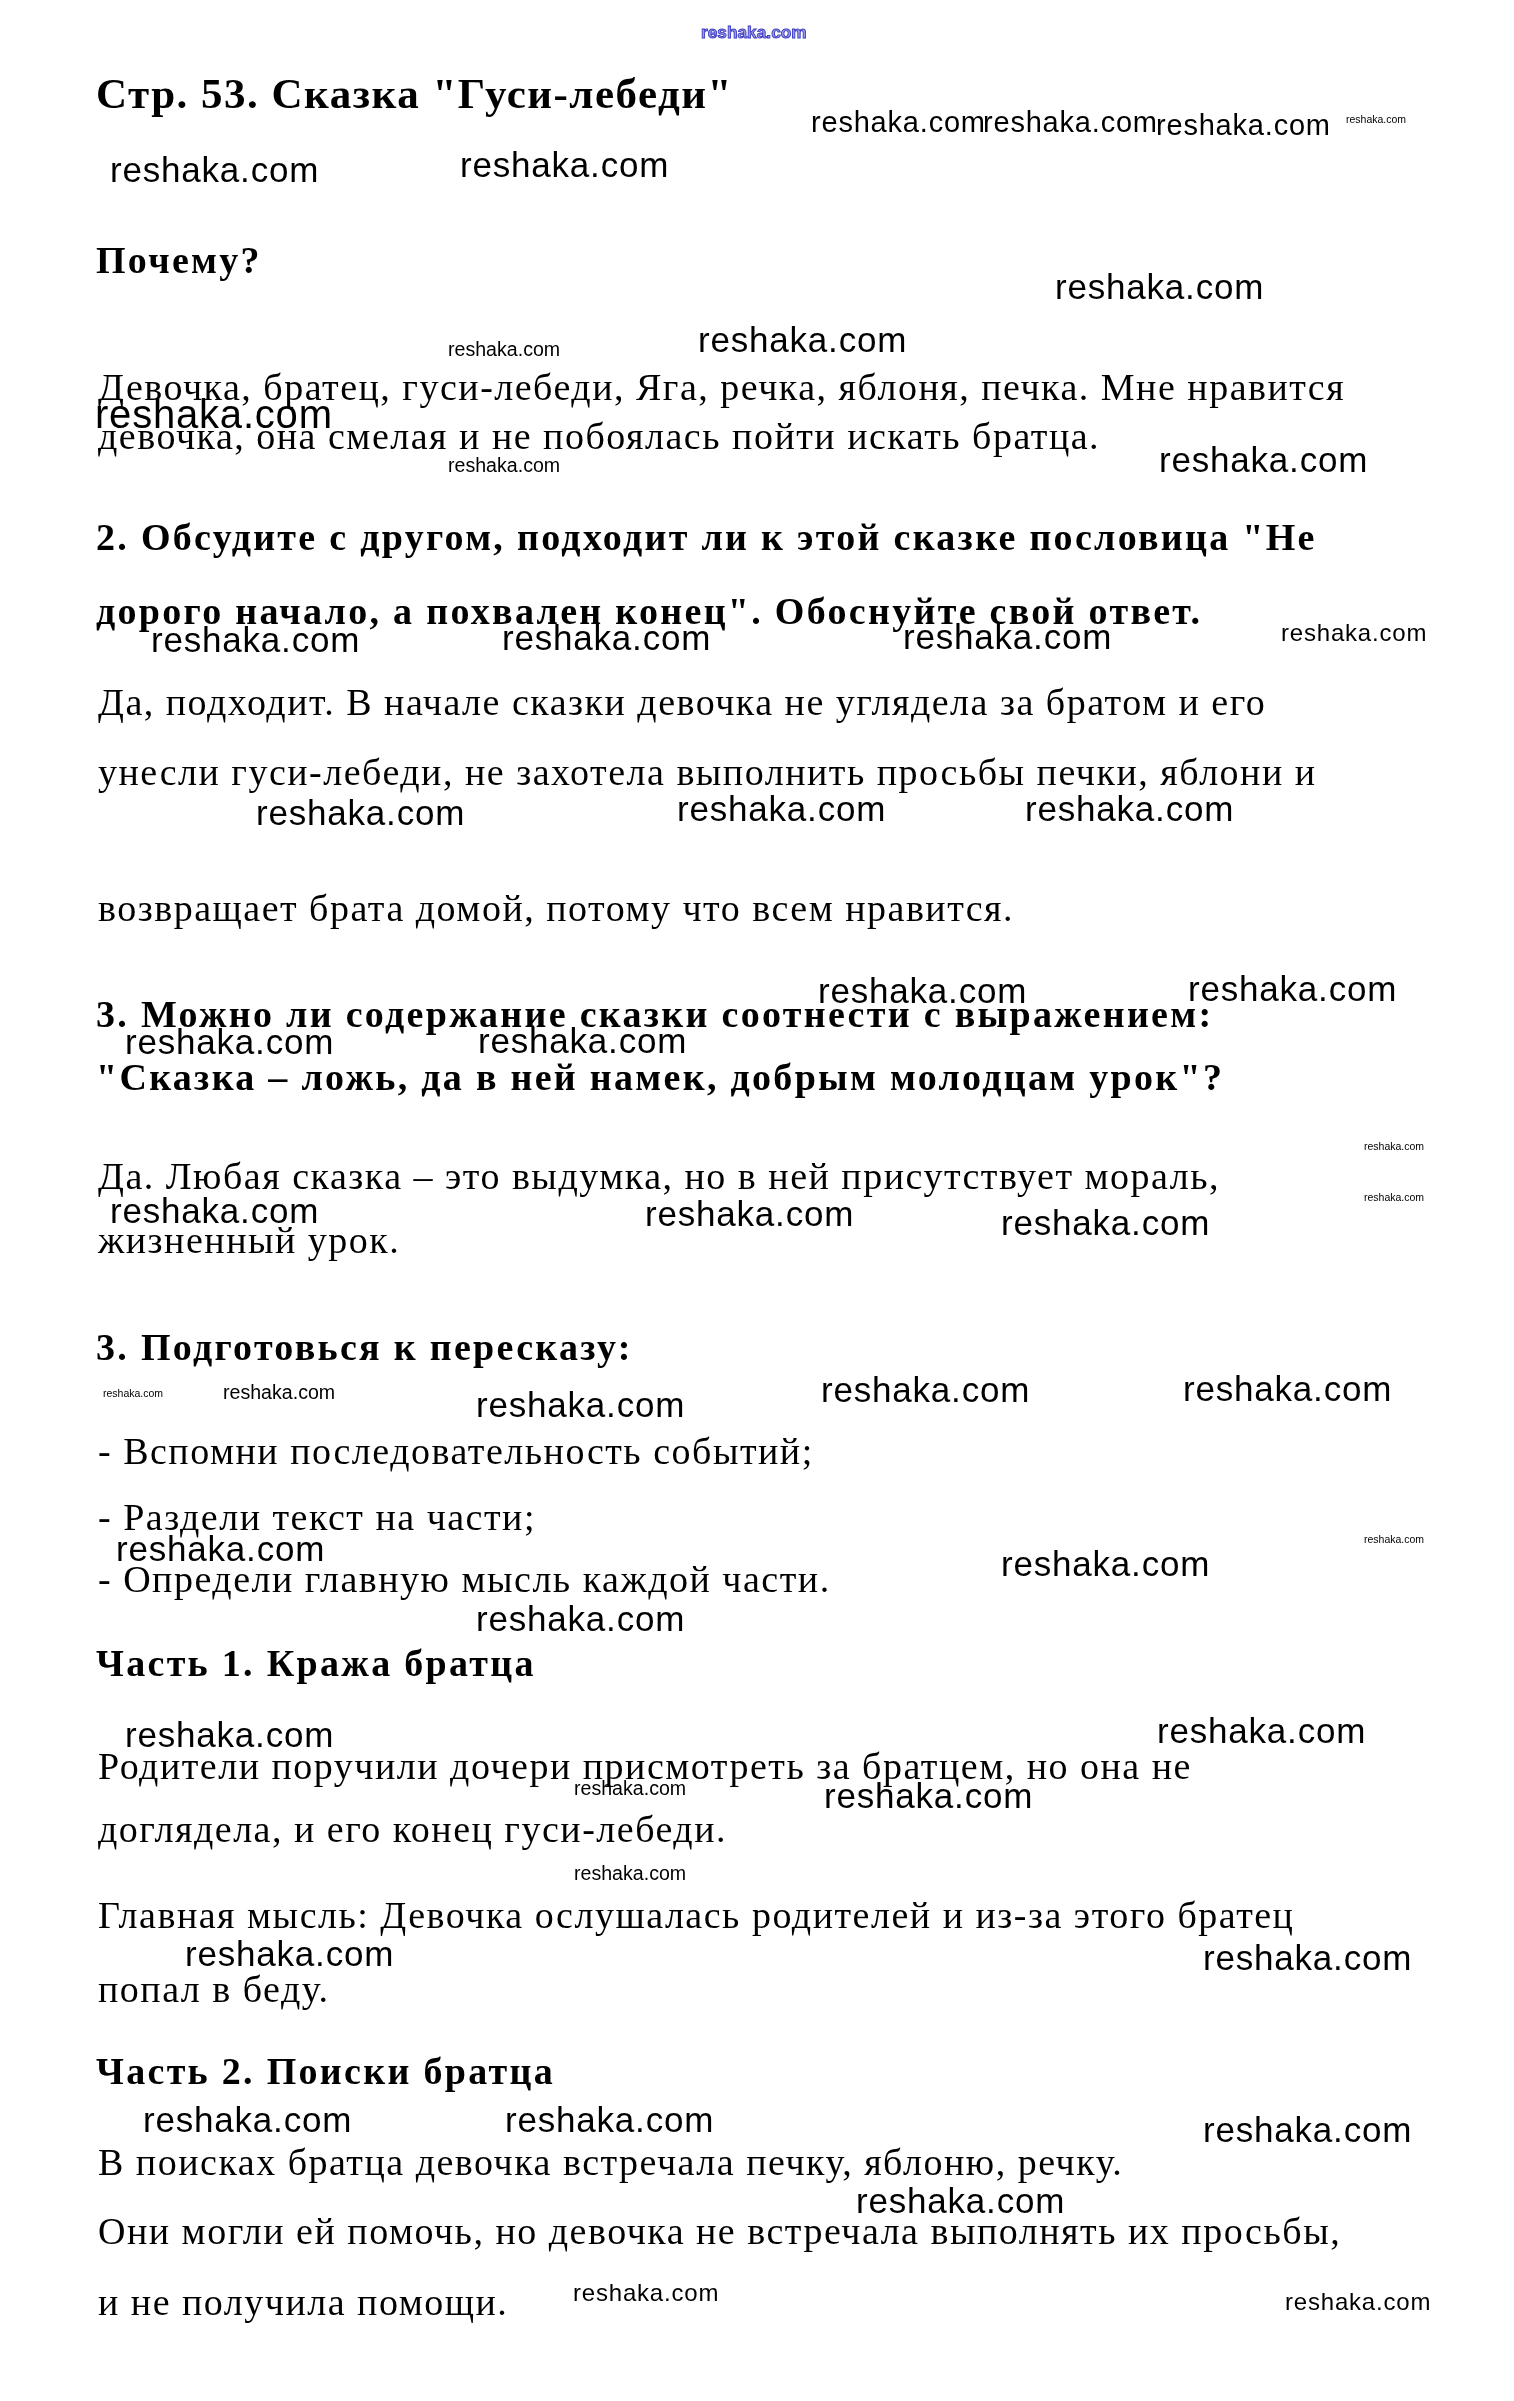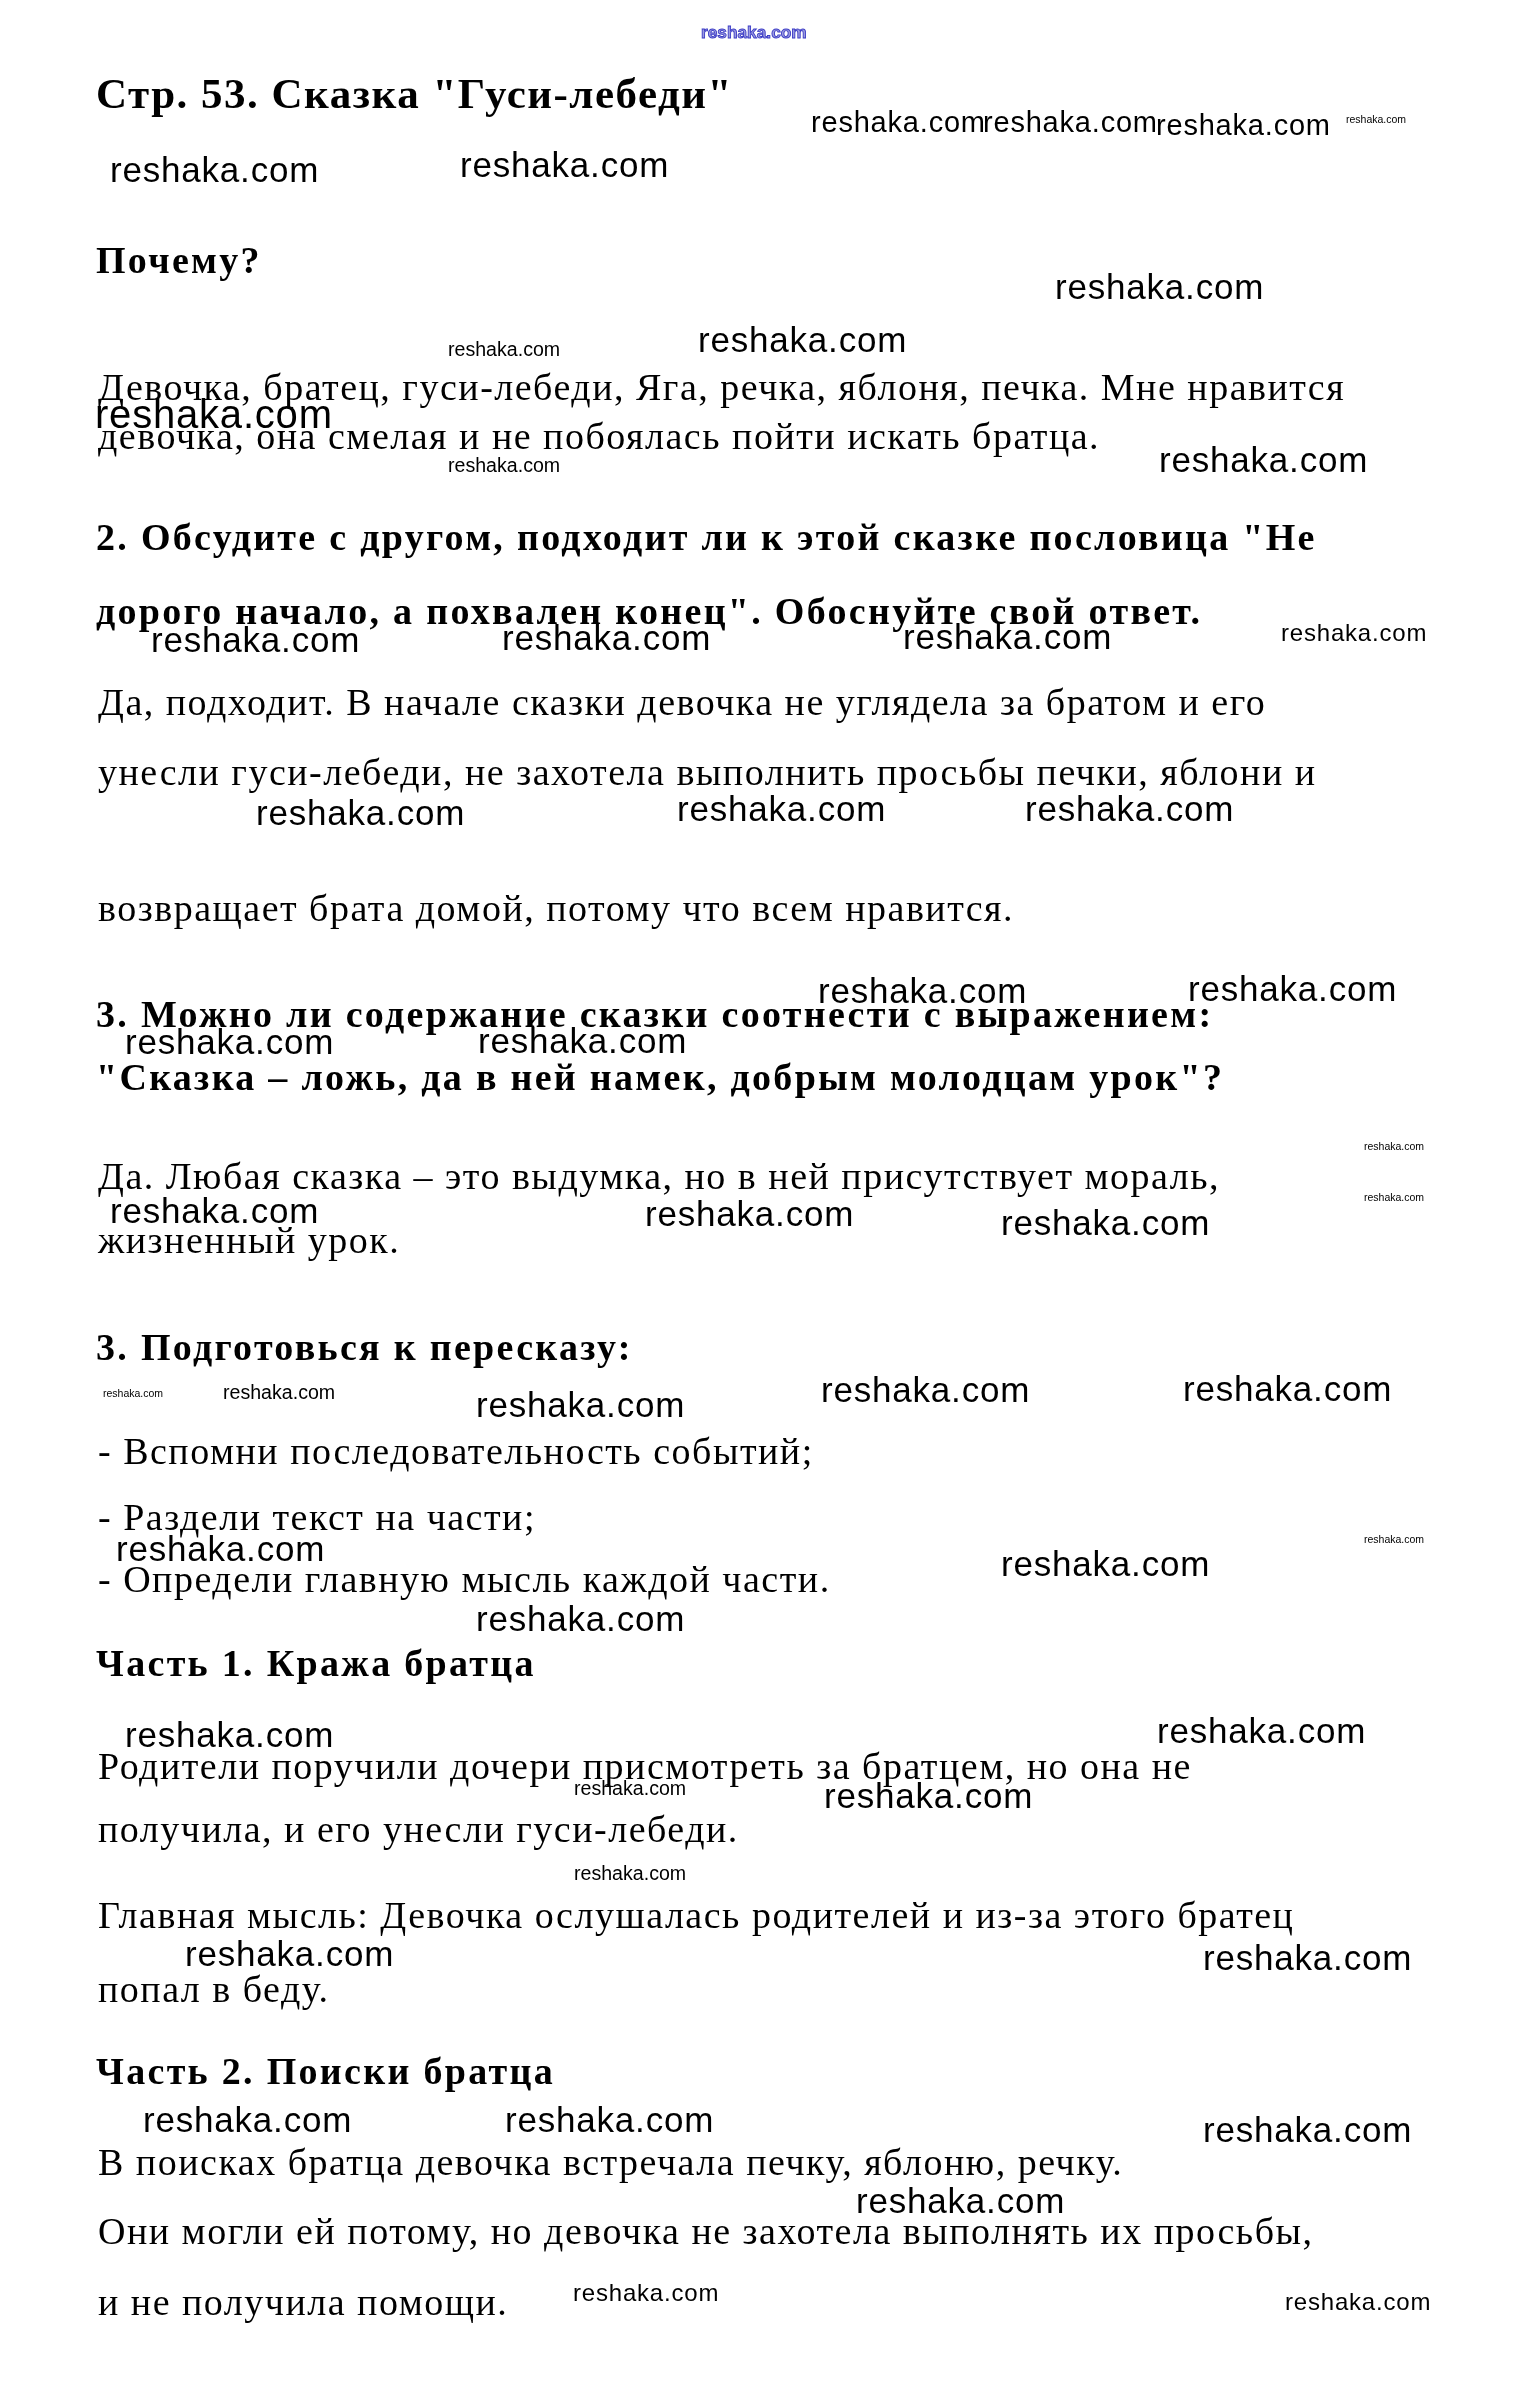--- a/index.html
+++ b/index.html
@@ -118,32 +118,32 @@
   <div class="wm xl" style="left:1001px;top:1524px">reshaka.com</div>
   <div class="t" style="left:98px;top:1539px">- Определи главную мысль каждой части.</div>
 
   <div class="wm xl" style="left:476px;top:1579px">reshaka.com</div>
   <div class="t b" style="left:96px;top:1623px">Часть 1. Кража братца</div>
   <div class="wm xl" style="left:125px;top:1695px">reshaka.com</div>
   <div class="wm xl" style="left:1157px;top:1691px">reshaka.com</div>
   <div class="t" style="left:98px;top:1726px">Родители поручили дочери присмотреть за братцем, но она не</div>
   <div class="wm sm" style="left:574px;top:1757px">reshaka.com</div>
   <div class="wm xl" style="left:824px;top:1756px">reshaka.com</div>
-  <div class="t" style="left:98px;top:1789px">получила, и его унесли гуси-лебеди.</div>
+  <div class="t" style="left:98px;top:1789px">доглядела, и его конец гуси-лебеди.</div>
   <div class="wm sm" style="left:574px;top:1842px">reshaka.com</div>
   <div class="t" style="left:98px;top:1875px">Главная мысль: Девочка ослушалась родителей и из-за этого братец</div>
   <div class="wm xl" style="left:185px;top:1914px">reshaka.com</div>
   <div class="wm xl" style="left:1203px;top:1918px">reshaka.com</div>
   <div class="t" style="left:98px;top:1949px">попал в беду.</div>
 
   <div class="t b" style="left:96px;top:2031px">Часть 2. Поиски братца</div>
   <div class="wm xl" style="left:143px;top:2080px">reshaka.com</div>
   <div class="wm xl" style="left:505px;top:2080px">reshaka.com</div>
   <div class="wm xl" style="left:1203px;top:2090px">reshaka.com</div>
   <div class="t" style="left:98px;top:2122px">В поисках братца девочка встречала печку, яблоню, речку.</div>
   <div class="wm xl" style="left:856px;top:2161px">reshaka.com</div>
-  <div class="t" style="left:98px;top:2191px">Они могли ей потому, но девочка не захотела выполнять их просьбы,</div>
+  <div class="t" style="left:98px;top:2191px">Они могли ей помочь, но девочка не встречала выполнять их просьбы,</div>
   <div class="t" style="left:98px;top:2262px">и не получила помощи.</div>
   <div class="wm md" style="left:573px;top:2259px">reshaka.com</div>
   <div class="wm md" style="left:1285px;top:2268px">reshaka.com</div>
 
 </div>
 
 
 </body></html>

